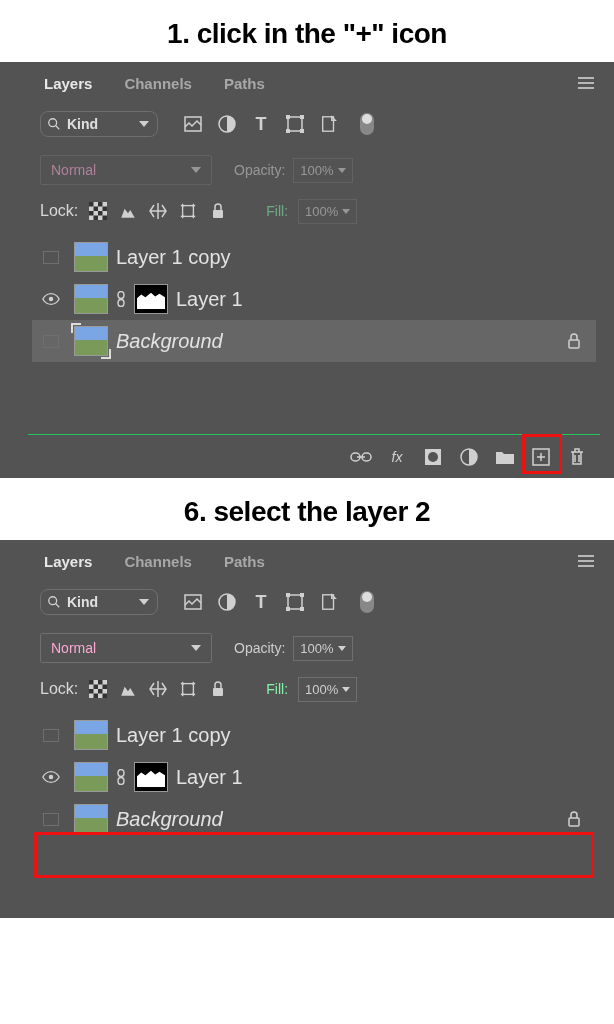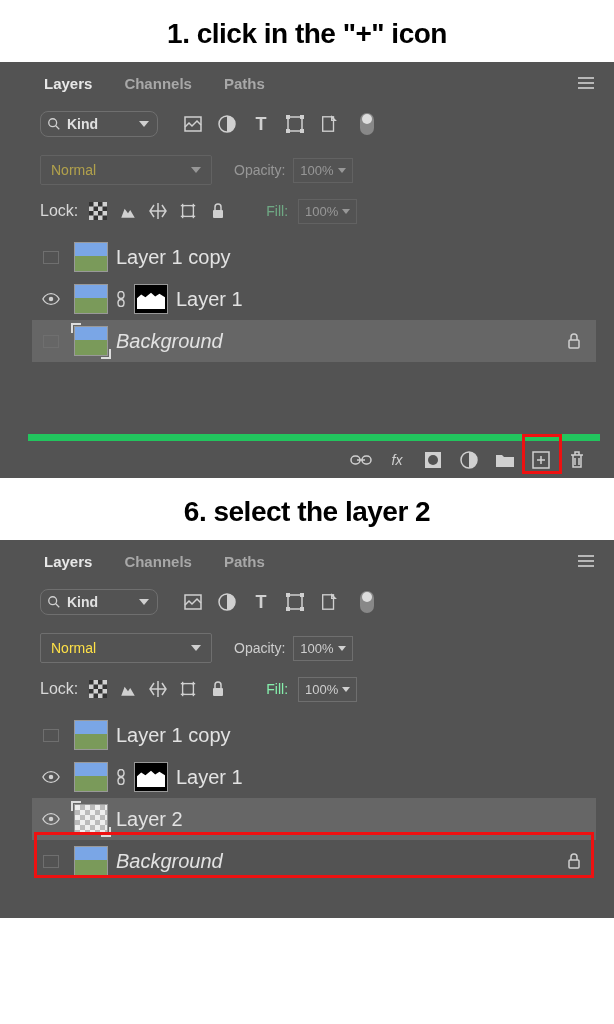--- a/index.html
+++ b/index.html
@@ -23,21 +23,21 @@
 .kind-text{color:#e0e0e0;font-size:14px;font-weight:600}
 .chev-down{margin-left:auto}
 .filter-icons{display:flex;gap:12px;margin-left:18px;align-items:center}
 .fico{width:22px;height:22px;display:flex;align-items:center;justify-content:center}
 .toggle-pill{width:14px;height:22px;background:#888;border-radius:7px;position:relative;margin-left:8px}
 .toggle-pill::after{content:"";position:absolute;width:10px;height:10px;background:#ddd;border-radius:50%;top:1px;left:2px}
 
 .blend-row{display:flex;align-items:center;padding:4px 12px;height:40px;gap:8px}
 .blend-select{border:1px solid #6f6f6f;background:#535353;padding:6px 10px;border-radius:2px;width:172px;display:flex;align-items:center}
 .blend-select.disabled{opacity:.55}
-.blend-text{color:#fde047;font-size:14px}
+.blend-text{color:#f9a8d4;font-size:14px}
 .blend-select .chev-down{margin-left:auto}
 .opacity-label{color:#cecece;font-size:14px;margin-left:14px}
 .opacity-label.dim{opacity:.55}
 .opacity-val{border:1px solid #6f6f6f;padding:4px 6px;font-size:13px;color:#cecece;display:flex;align-items:center;gap:4px}
 .opacity-val.dim{opacity:.55}
 
 .lock-row{display:flex;align-items:center;padding:8px 12px;gap:10px;height:42px}
 .lock-label{color:#d8d8d8;font-size:16px;font-weight:400}
 .lock-icons{display:flex;gap:10px;align-items:center}
 .lico{width:20px;height:20px;display:flex;align-items:center;justify-content:center}
@@ -56,21 +56,21 @@
 .thumb.bracket::before,.thumb.bracket::after{content:"";position:absolute;width:8px;height:8px;border:2px solid #ddd}
 .thumb.bracket::before{top:-4px;left:-4px;border-right:none;border-bottom:none}
 .thumb.bracket::after{bottom:-4px;right:-4px;border-left:none;border-top:none}
 .link-icon{width:10px;height:16px}
 .mask-thumb{width:34px;height:30px;border:1px solid #999;background:#000;position:relative;overflow:hidden}
 .mask-thumb::after{content:"";position:absolute;left:2px;right:2px;top:6px;height:18px;background:#fff;clip-path:polygon(0 40%,15% 20%,30% 35%,50% 10%,65% 30%,80% 15%,100% 35%,100% 100%,0 100%)}
 .layer-name{color:#e2e2e2;font-size:20px}
 .layer-name.italic{font-style:italic}
 .lock-right{margin-left:auto;margin-right:10px}
 
-.bottom-bar{position:absolute;bottom:0;left:0;right:0;height:44px;display:flex;align-items:center;justify-content:flex-end;gap:14px;padding-right:12px;background:#535353;border-top:7px solid #22c55e}
+.bottom-bar{position:absolute;bottom:0;left:0;right:0;height:44px;display:flex;align-items:center;justify-content:flex-end;gap:14px;padding-right:12px;background:#535353;border-top:1px solid #22c55e}
 .bb-icon{width:22px;height:22px;display:flex;align-items:center;justify-content:center}
 
 .red-box{border:3px solid #e11;position:absolute}
 .red-box.plus{width:40px;height:40px;right:38px;bottom:4px}
 .red-box.row{left:6px;right:6px;height:46px;bottom:40px}
 
 svg{display:block}
 .svg-stroke{stroke:#d0d0d0;stroke-width:1.5;fill:none}
 .svg-fill{fill:#d0d0d0}
 </style>
@@ -447,30 +447,20 @@
             </svg>
       </div>
       <div class="thumb"></div>
       <svg class="link-icon" viewBox="0 0 10 16">
             <ellipse class="svg-stroke" cx="5" cy="4" rx="3" ry="3.5"></ellipse>
             <ellipse class="svg-stroke" cx="5" cy="12" rx="3" ry="3.5"></ellipse>
           </svg>
       <div class="mask-thumb"></div>
       <span class="layer-name">Layer 1</span>
     </div>
-    <div class="layer-row selected">
-      <div class="vis-col">
-        <svg class="eye-icon" viewBox="0 0 20 14">
-              <path class="svg-stroke" d="M1 7s3-6 9-6 9 6 9 6-3 6-9 6-9-6-9-6z"></path>
-              <circle class="svg-fill" cx="10" cy="7" r="2.5"></circle>
-            </svg>
-      </div>
-      <div class="thumb checker bracket"></div>
-      <span class="layer-name">Layer 2</span>
-    </div>
     <div class="layer-row">
       <div class="vis-col">
             <div class="vis-box"></div>
           </div>
       <div class="thumb"></div>
       <span class="layer-name italic">Background</span>
       <svg class="lock-right" viewBox="0 0 16 16" width="16" height="16">
             <rect class="svg-stroke" x="3" y="7" width="10" height="8" rx="1"></rect>
             <path class="svg-stroke" d="M5 7V4a3 3 0 016 0v3"></path>
           </svg>

